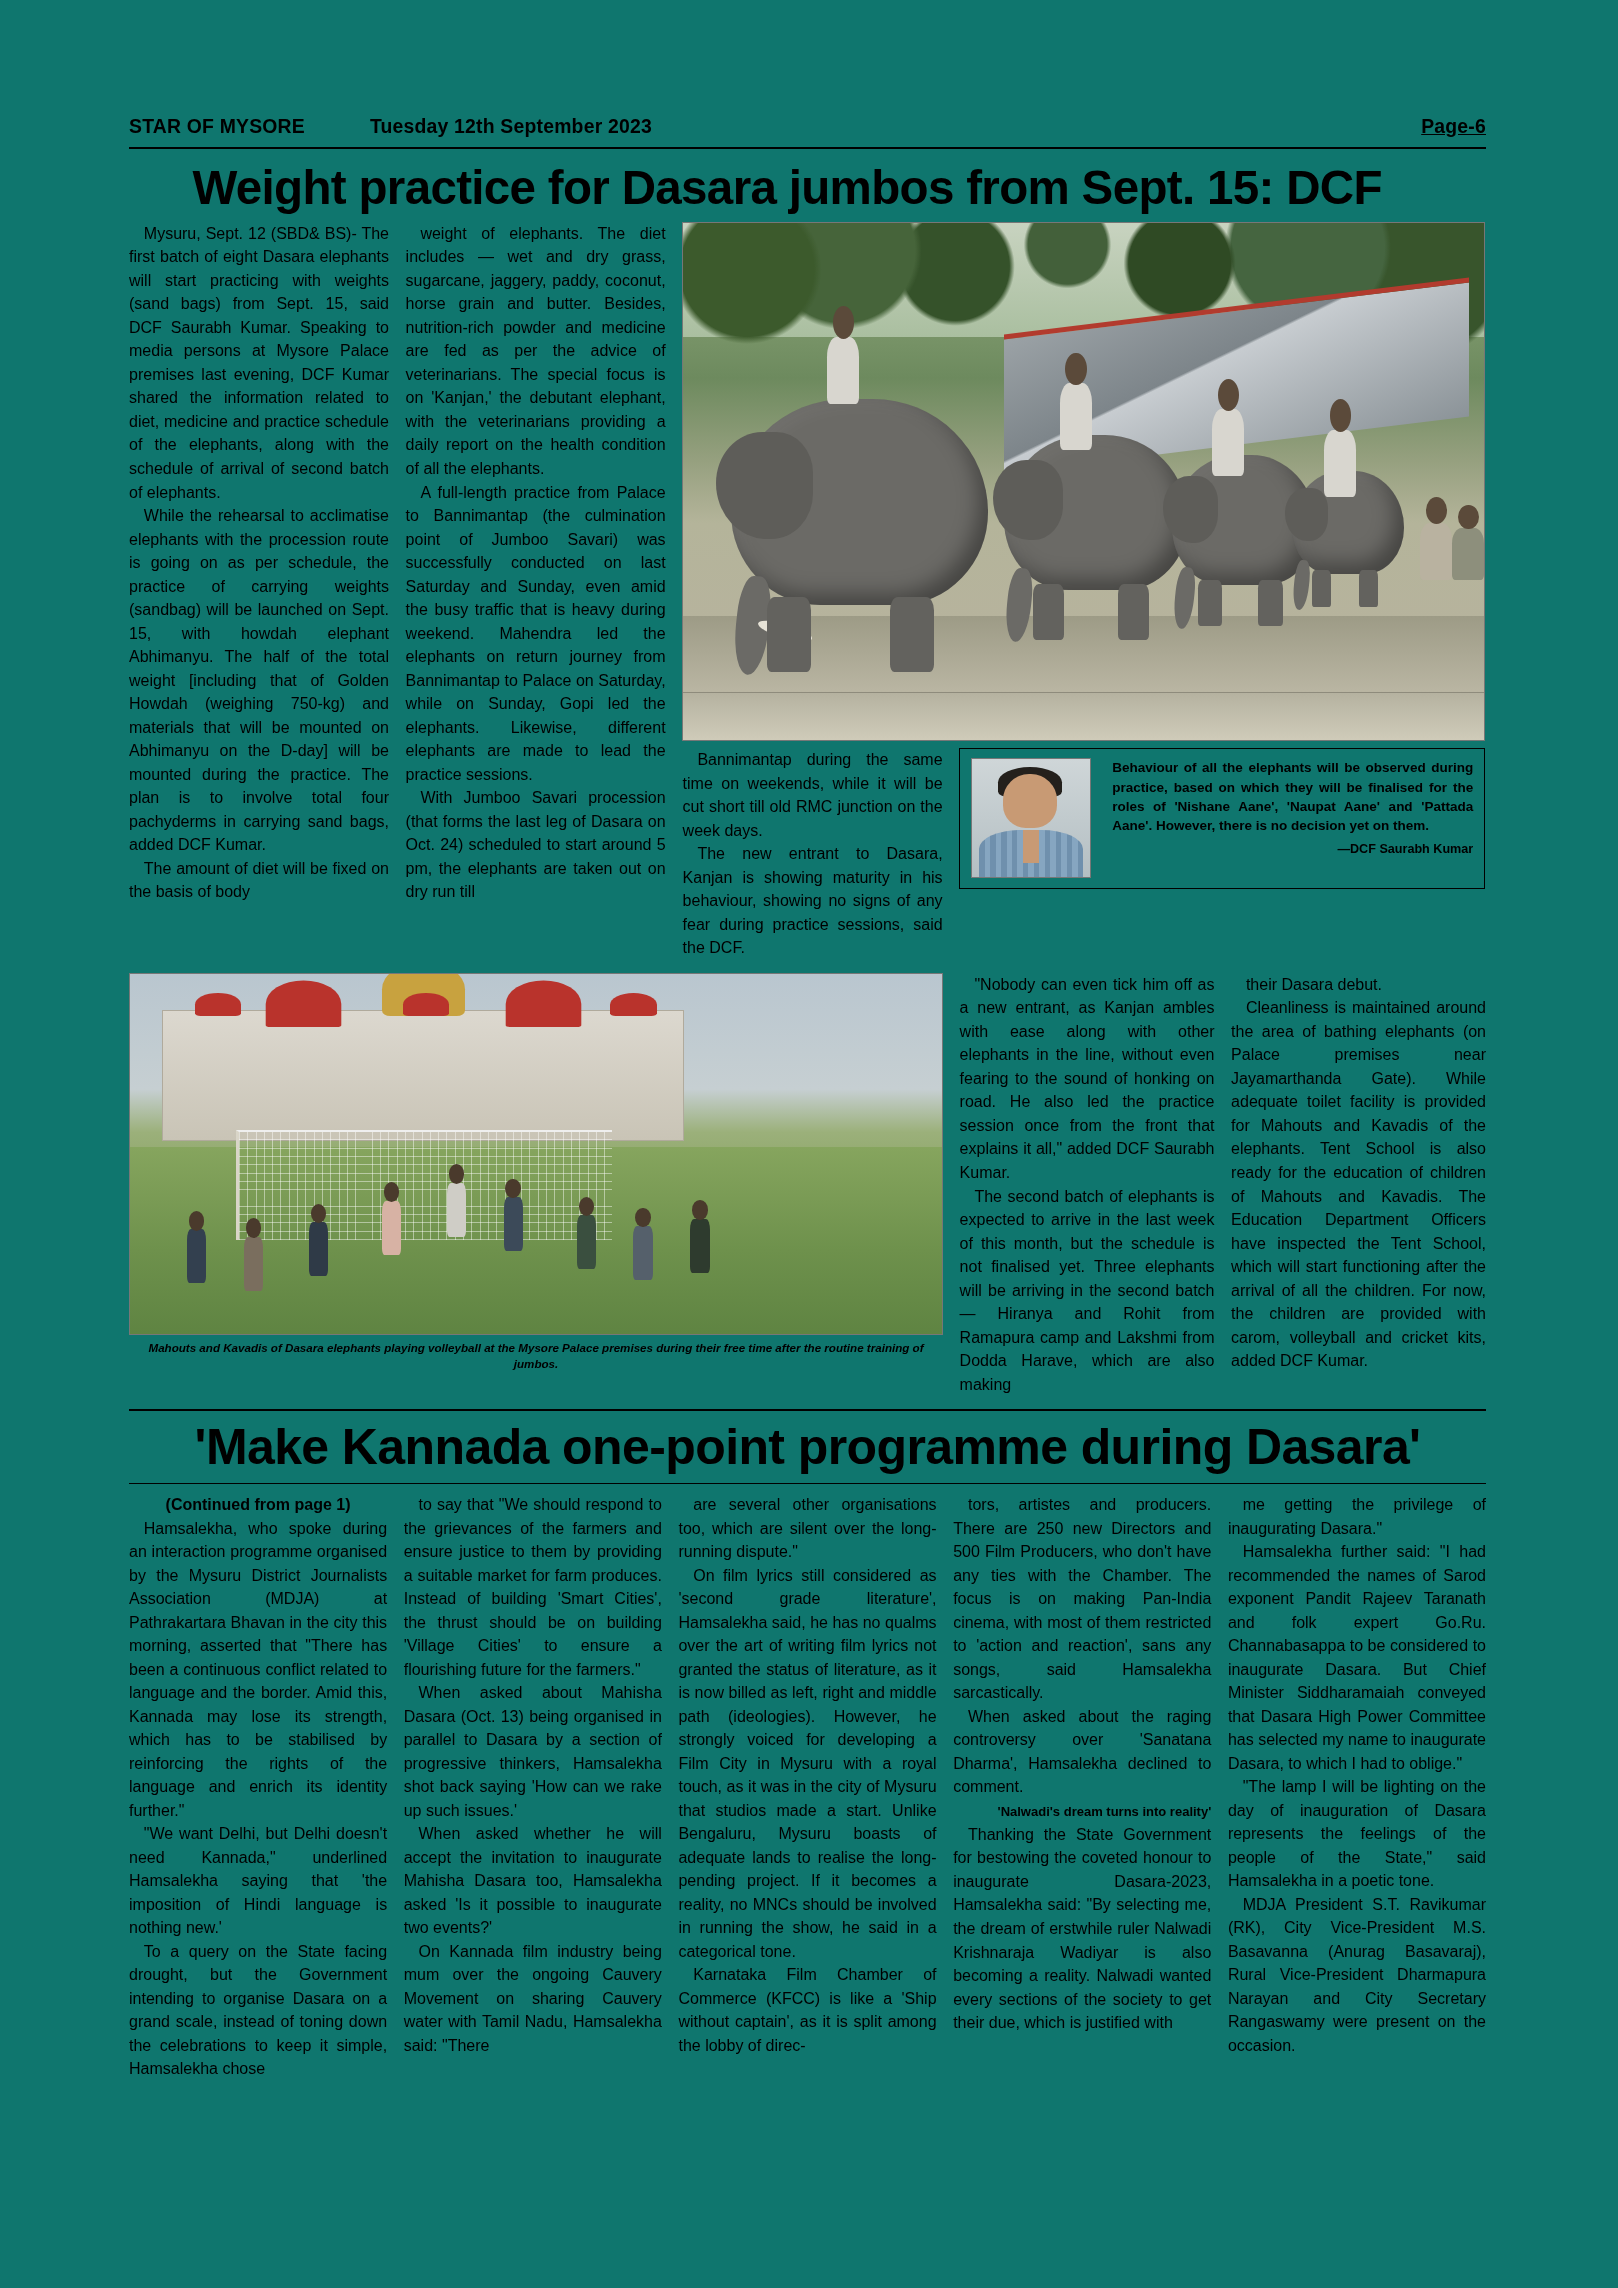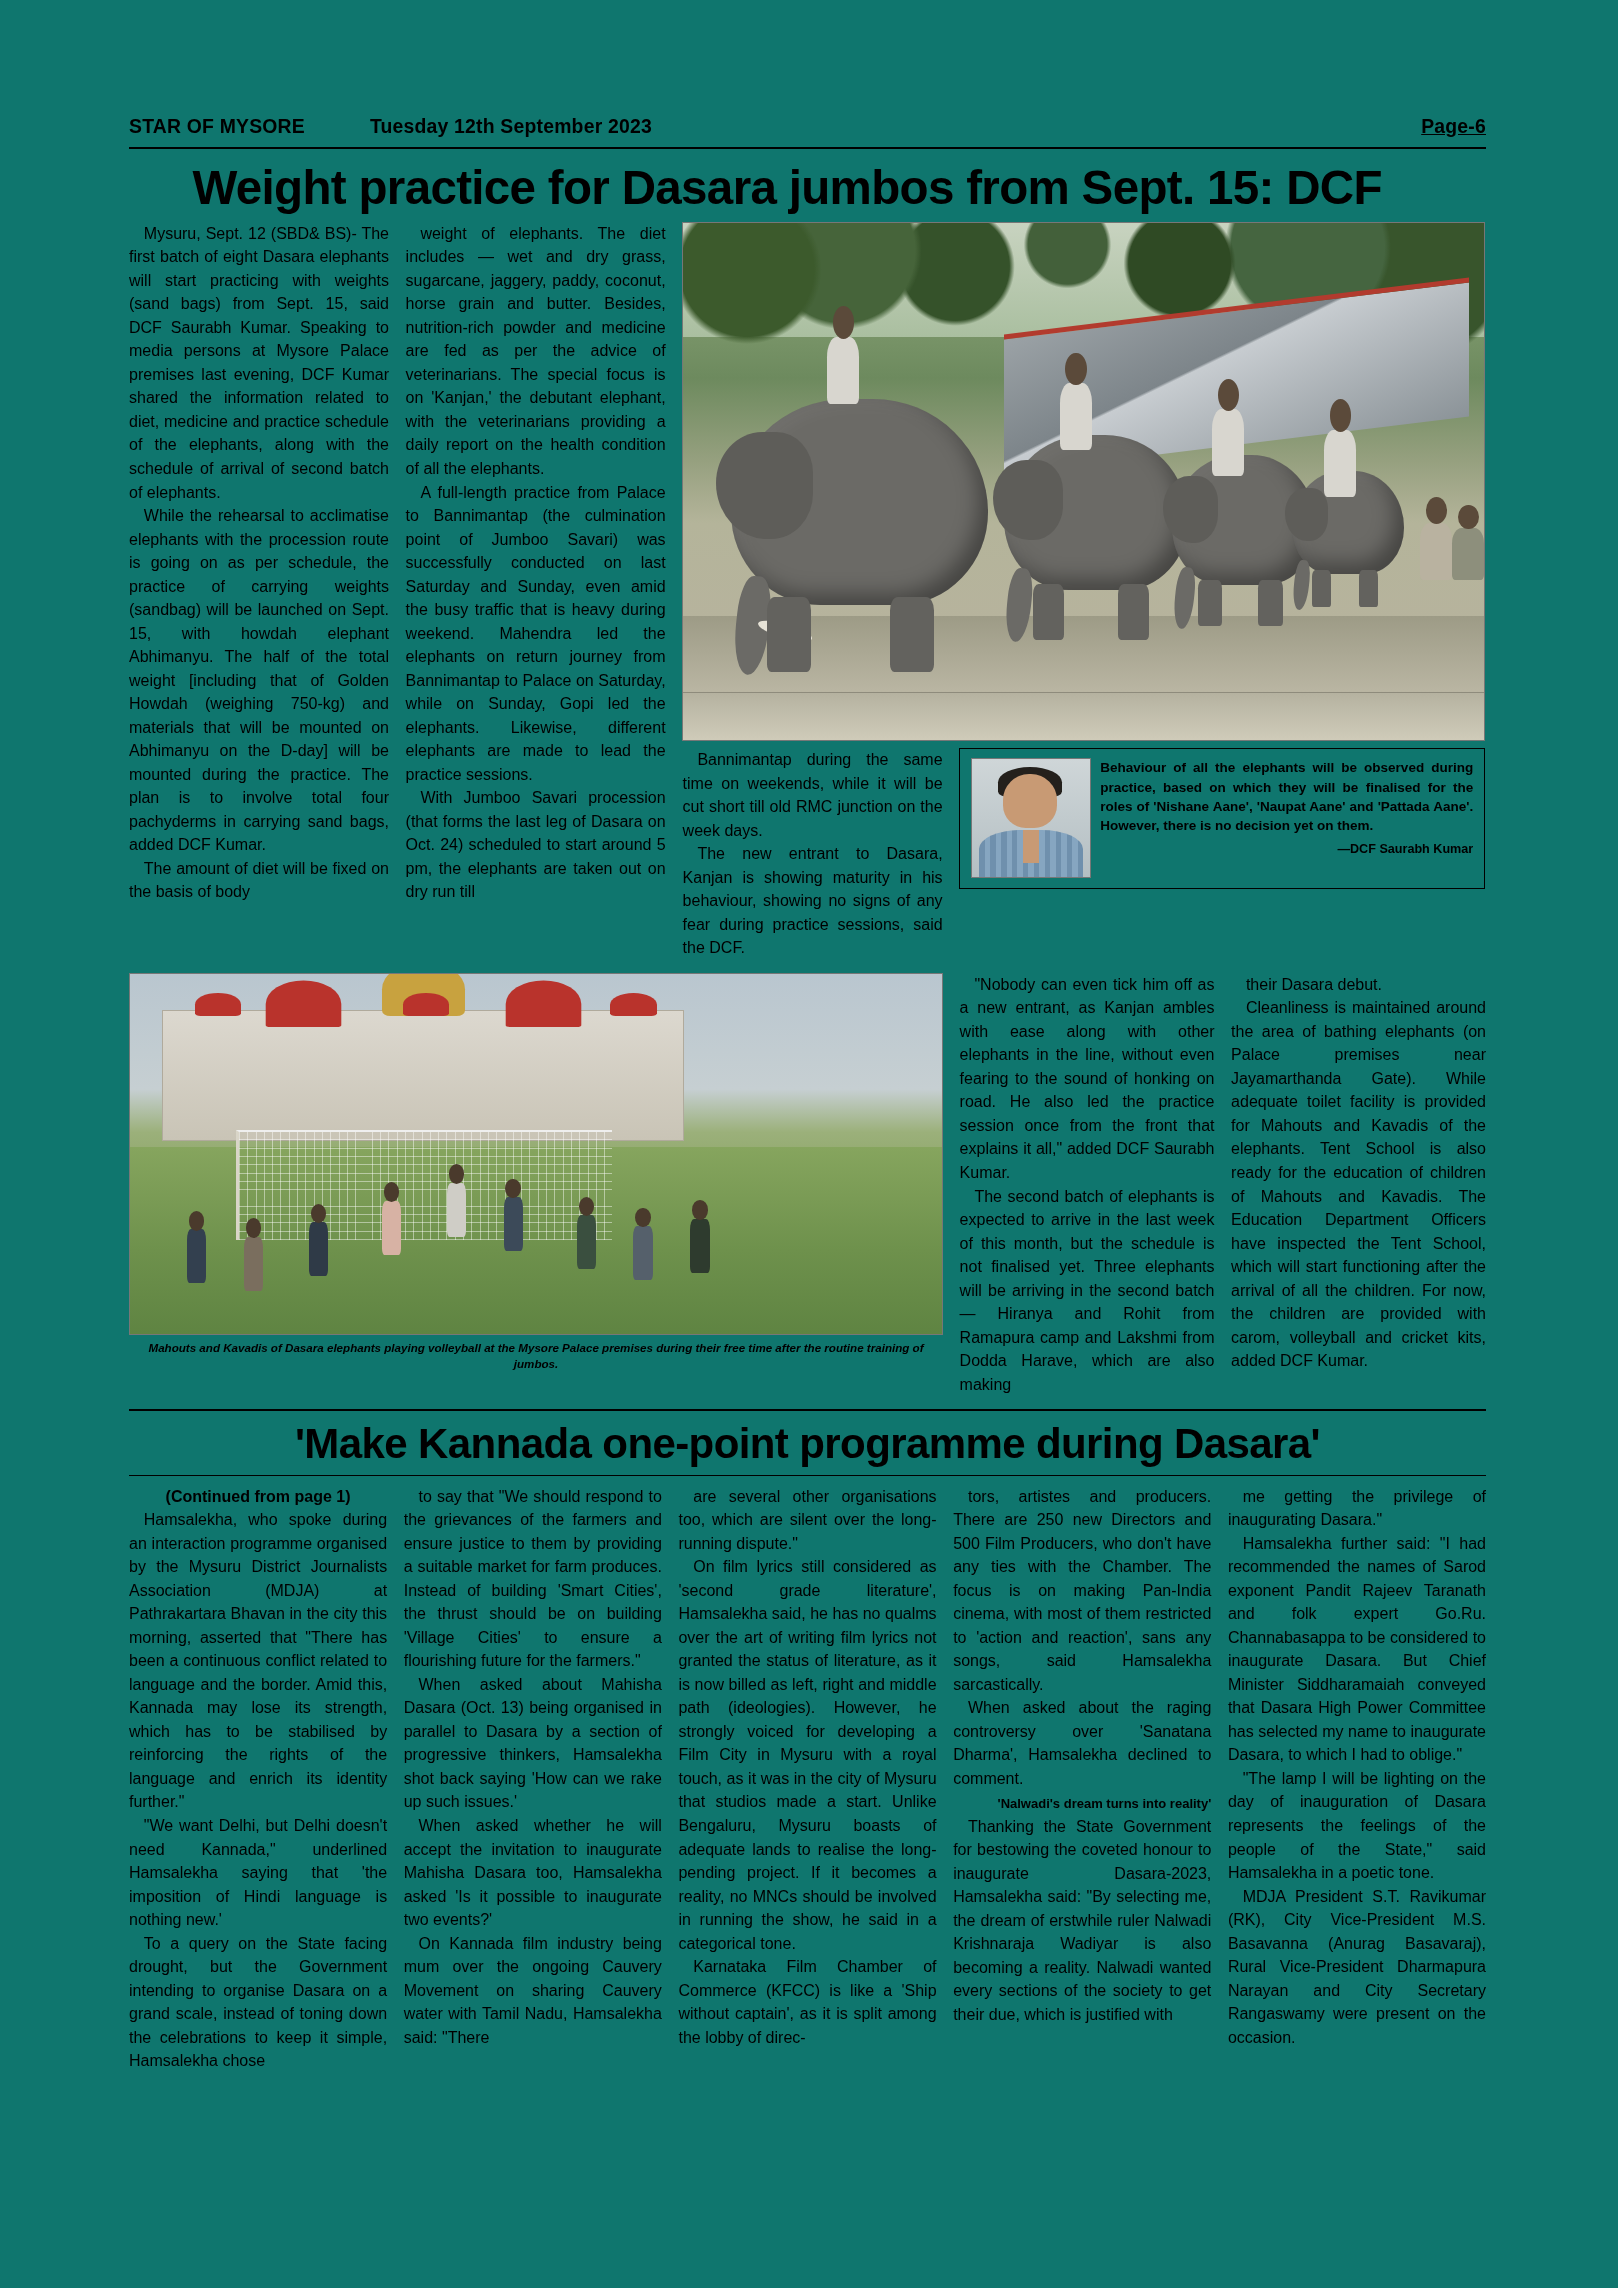--- a/index.html
+++ b/index.html
@@ -54,21 +54,21 @@
     line-height: 1.03;
     letter-spacing: -0.7px;
     margin: 13px 0 9.2px 0;
     text-align: center;
     transform: scaleX(0.97);
     transform-origin: left center;
   }
   h1.headline2 {
     font-family: "Liberation Sans", sans-serif;
     font-weight: bold;
-    font-size: 42px;
+    font-size: 50px;
     line-height: 1.03;
     letter-spacing: -0.6px;
     margin: 11px 0 9.2px 0;
     text-align: center;
   }
   .cols {
     display: flex;
     gap: 16.6px;
   }
   .col {
@@ -93,21 +93,21 @@
     font-style: italic;
     font-weight: bold;
     text-align: center;
     line-height: 1.35;
     margin-top: 5.5px;
   }
   .quotebox {
     border: 0.9px solid #000;
     padding: 9.2px 11px;
     display: flex;
-    gap: 9px;
+    gap: 21px;
   }
   .quotebox .qtext {
     font-size: 13.5px;
     font-weight: bold;
     line-height: 1.42;
     text-align: justify;
   }
   .quotebox .qattr {
     font-size: 12.6px;
     font-weight: bold;

